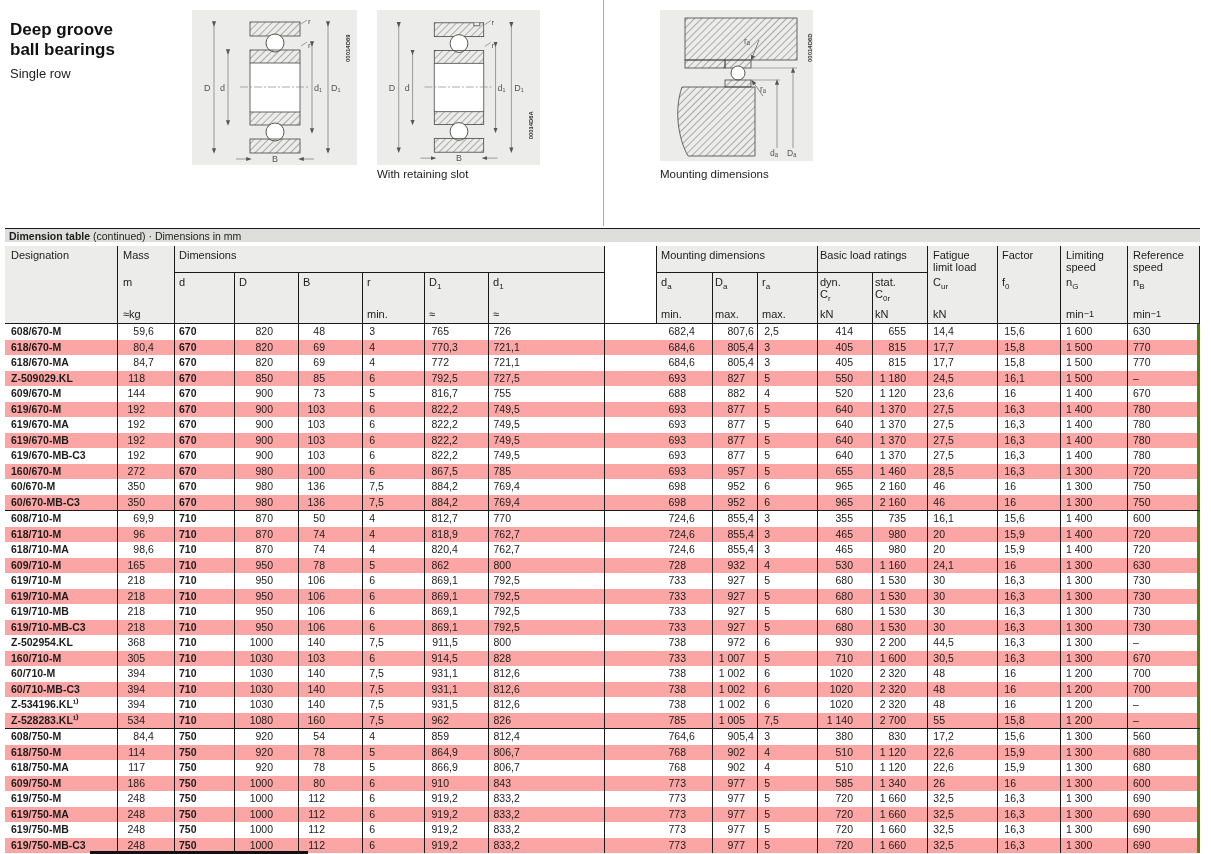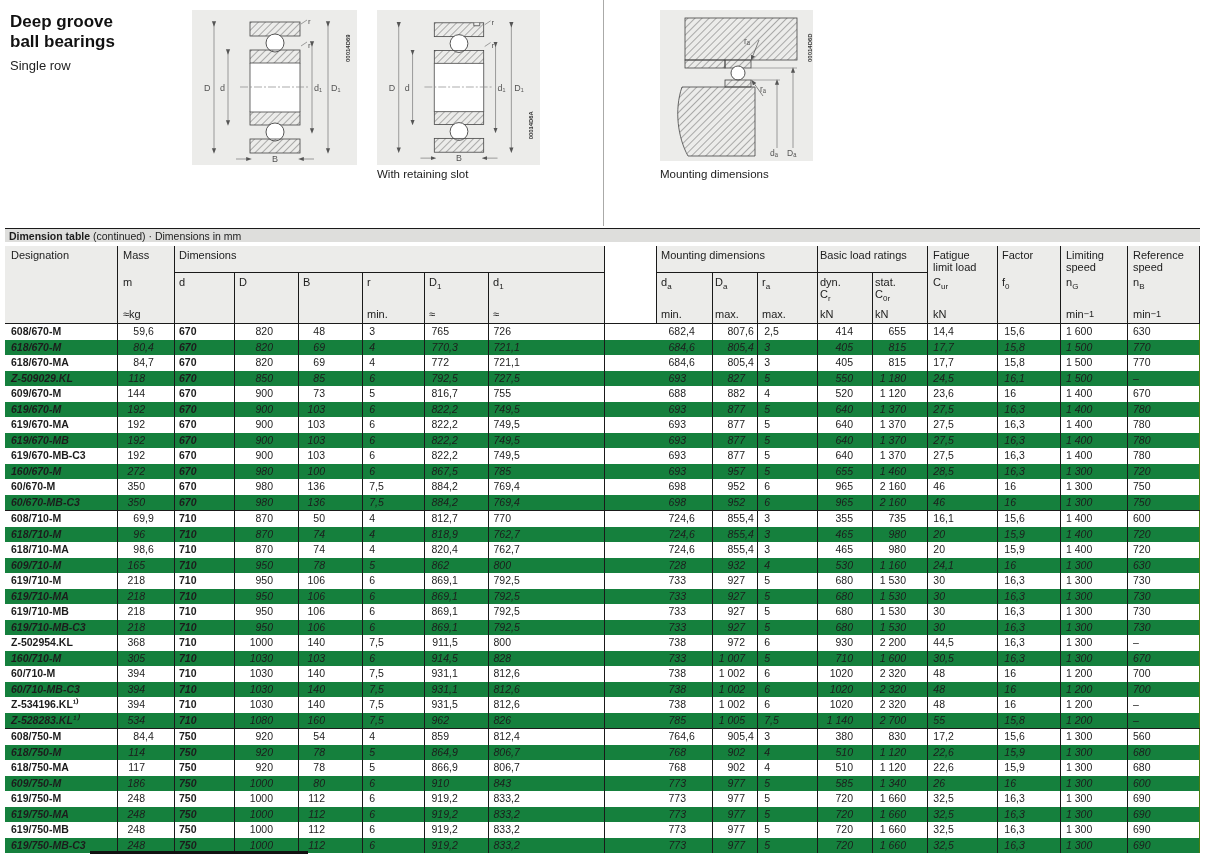--- a/index.html
+++ b/index.html
@@ -3,21 +3,21 @@
 <meta charset="utf-8">
 <style>
   * { margin:0; padding:0; box-sizing:border-box; }
   body { background:#fff; }
   .page {
     position:relative; width:1211px; height:854px; overflow:hidden;
     background:#fff; color:#1c1c1c;
     font-family:"Liberation Sans", sans-serif; font-size:11px;
   }
   
-  .title-block { position:absolute; left:10px; top:12px; }
+  .title-block { position:absolute; left:10px; top:20px; }
   .page-title { font-size:17px; font-weight:bold; line-height:20px; color:#111; }
   .page-subtitle { font-size:13px; margin-top:6px; color:#222; }
   .fig { position:absolute; background:#ececea; }
   .fig svg { display:block; }
   .fig-caption { position:absolute; font-size:11.5px; color:#1c1c1c; }
   .vdivider { position:absolute; left:603px; top:0; width:1px; height:226px; background:#aaaaa8; }
   .figtext { font-family:"Liberation Sans", sans-serif; fill:#555; }
   .figcode { font-family:"Liberation Sans", sans-serif; fill:#333; font-weight:bold; }
 
   
@@ -36,38 +36,38 @@
   .hr3 .hc { display:flex; align-items:flex-end; padding-bottom:3px; }
   .hc sub { font-size:8px; line-height:6px; }
   .bl { border-left:1px solid #1a1a1a; }
   .br { border-right:1px solid #1a1a1a; }
   .bb { border-bottom:1px solid #1a1a1a; }
   .sp { background:#fff; }
   .p2 { padding-left:2px; } .p5 { padding-left:5px; } .p6 { padding-left:6px; }
 
   .tgroup.sep { border-top:1px solid #1a1a1a; }
   .trow { height:15.5px; background:#fff; }
-  .trow.alt { background:#15803d;font-style:italic; }
+  .trow.alt { background:#fca5a5; }
   .cell { font-size:10.5px; line-height:15.5px; padding-left:4px; overflow:hidden; white-space:nowrap; }
   .cell.bold { font-weight:bold; }
   .cell .ip { display:inline-block; text-align:right; }
   .cell .fp { display:inline; }
   .col-0 { padding-left:6px; } .col-1 { padding-left:5px; }
   .col-10 { padding-left:2px; } .col-12 { padding-left:2px; } .col-13 { padding-left:2px; }
   .col-14 { padding-left:3px; } .col-16 { padding-left:5px; } .col-17 { padding-left:5px; }
   .col-1 .ip { width:22px; } .col-3 .ip { width:34px; } .col-4 .ip { width:22px; }
   .col-5 .ip { width:8px; }  .col-6 .ip { width:20px; } .col-7 .ip { width:18px; }
   .col-9 .ip { width:26px; } .col-10 .ip { width:30px; } .col-11 .ip { width:8px; }
   .col-12 .ip { width:33px; } .col-13 .ip { width:31px; } .col-14 .ip { width:14px; }
   .col-15 .ip { width:14px; }
   
   .trow .col-1,.trow .col-2,.trow .col-3,.trow .col-4,.trow .col-5,.trow .col-6,
   .trow .col-7,.trow .col-8,.trow .col-10,.trow .col-11,.trow .col-12,.trow .col-13,
   .trow .col-14,.trow .col-15,.trow .col-16,.trow .col-17 { border-left:1px solid #1a1a1a; }
-  .trow .col-17 { border-right:1px solid #4d7c0f; }
+  .trow .col-17 { border-right:3px solid #4d7c0f; }
 
   .bottom-artifact { position:absolute; left:90px; top:851px; width:218px; height:3px; background:#111; }
 </style>
 </head>
 <body>
 
 <div class="page">
 
   <div class="title-block">
     <div class="page-title">

